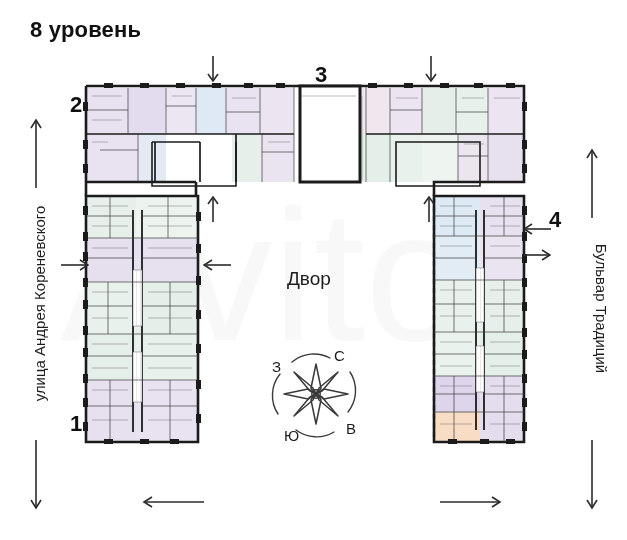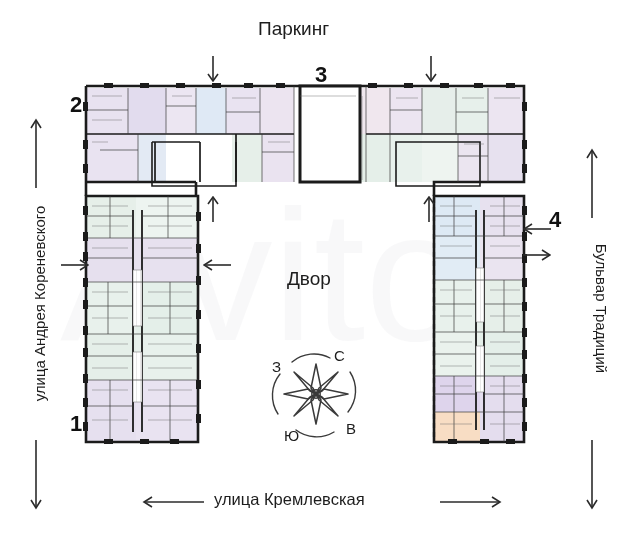--- a/index.html
+++ b/index.html
@@ -70,22 +70,21 @@
 </style>
 </head>
 <body>
 
 <div id="stage">
 
   <svg class="watermark" viewBox="0 0 430 180">
     <text x="0" y="150" font-size="185" font-family="Liberation Sans, sans-serif" font-weight="400" fill="#8e8e9e">Avito</text>
   </svg>
 
-  <div class="parking-label">Паркинг</div>
-  <div class="street-bottom">улица Кремлевская</div>
+  <div class="level-title">8 уровень</div>
   <div class="street-left">улица Андрея Кореневского</div>
   <div class="street-right">Бульвар Традиций</div>
   <div class="yard-label">Двор</div>
 
   <div class="sec-num sec-1">1</div>
   <div class="sec-num sec-2">2</div>
   <div class="sec-num sec-3">3</div>
   <div class="sec-num sec-4">4</div>
 
   <svg id="plan" width="627" height="540" viewBox="0 0 627 540">

